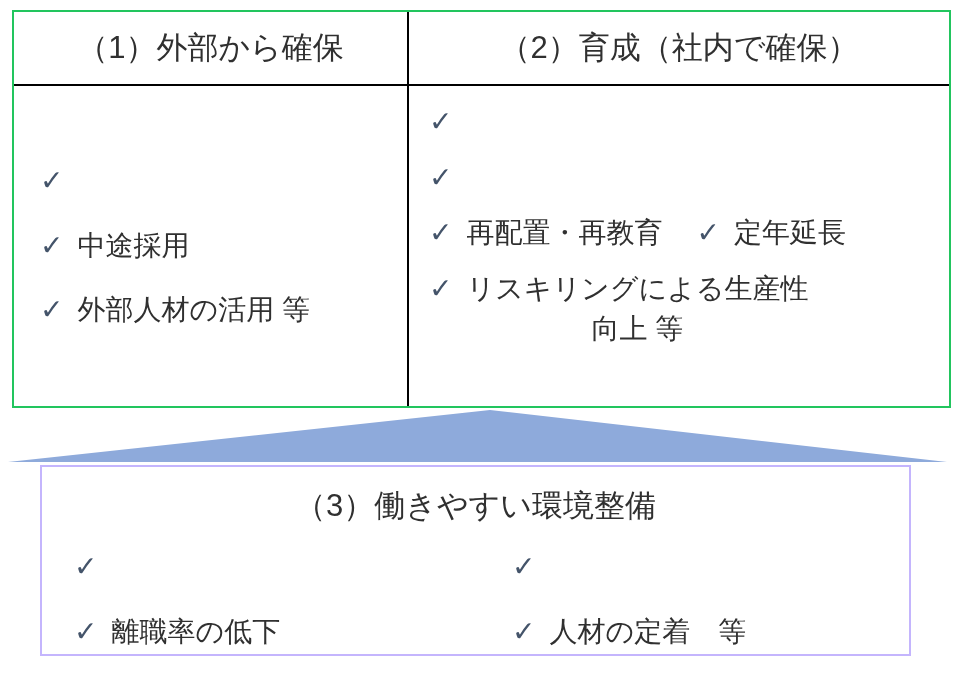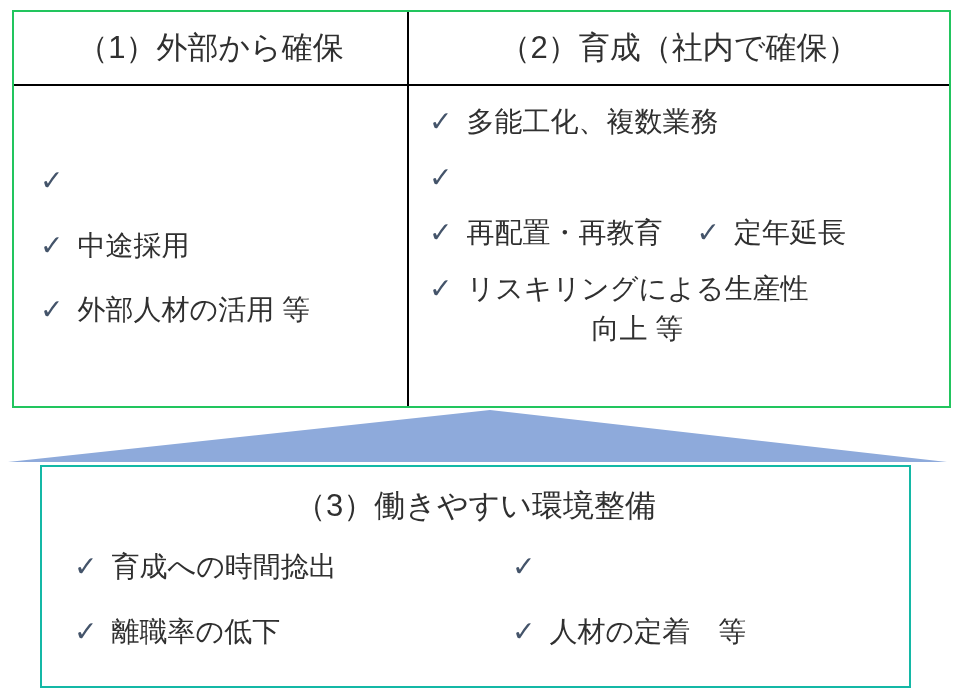--- a/index.html
+++ b/index.html
@@ -68,22 +68,22 @@
     top: 410px;
     width: 939px;
     height: 52px;
     display: block;
   }
   .box3 {
     position: absolute;
     left: 40px;
     top: 465px;
     width: 871px;
-    height: 223px;
-    border: 2px solid #14b8a6;
+    height: 191px;
+    border: 2px solid #c4b5fd;
     box-sizing: border-box;
   }
   .box3-title {
     margin-top: 18px;
     text-align: center;
     font-size: 31px;
   }
   .box3-grid {
     margin-top: 20px;
     display: grid;
@@ -115,21 +115,20 @@
           <span class="txt">外部人材の活用 等</span>
         </div>
       </div>
     </div>
 
     <div class="col col2">
       <div class="hdr">（2）育成（社内で確保）</div>
       <div class="body body2">
         <div class="item">
           <span class="check">✓</span>
-          <span class="txt">多能工化、複数業務</span>
         </div>
         <div class="item">
           <span class="check">✓</span>
         </div>
         <div class="line-double">
           <div class="item">
             <span class="check">✓</span>
             <span class="txt">再配置・再教育</span>
           </div>
           <div class="item">
@@ -150,21 +149,20 @@
   <svg class="triangle" viewBox="0 0 939 52" preserveAspectRatio="none">
     <polygon points="0,52 482,0 939,52" fill="#8EAADB"></polygon>
   </svg>
 
   <div class="box3">
     <div class="box3-title">（3）働きやすい環境整備</div>
     <div class="box3-grid">
       <div class="box3-col">
         <div class="item">
           <span class="check">✓</span>
-          <span class="txt">育成への時間捻出</span>
         </div>
         <div class="item">
           <span class="check">✓</span>
           <span class="txt">離職率の低下</span>
         </div>
       </div>
       <div class="box3-col">
         <div class="item">
           <span class="check">✓</span>
         </div>

